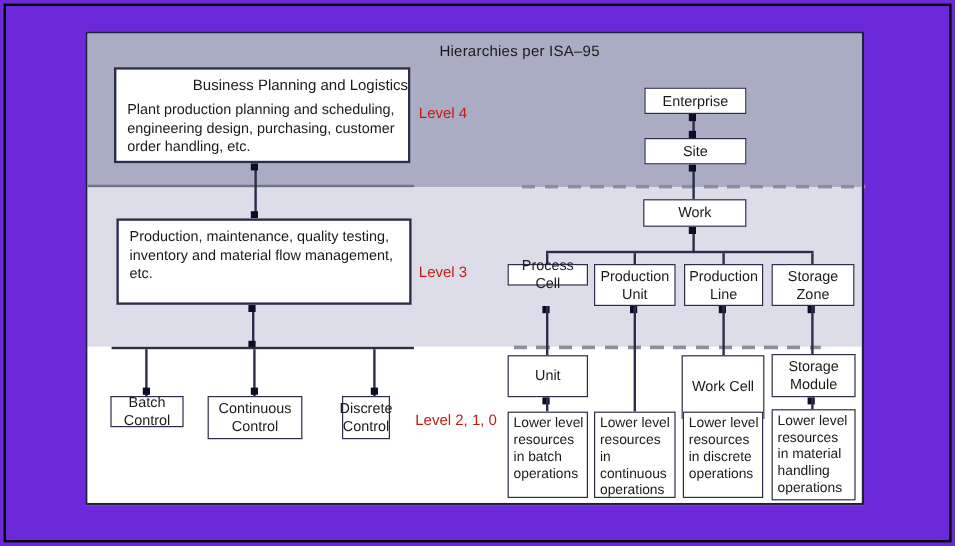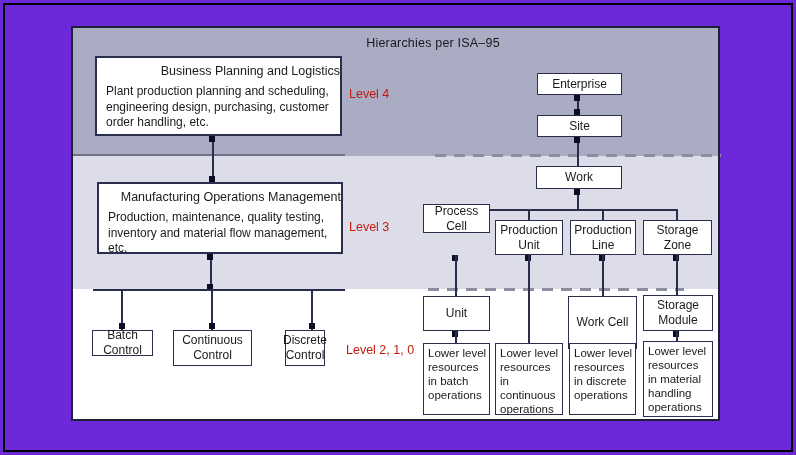--- a/index.html
+++ b/index.html
@@ -114,42 +114,41 @@
     <i class="vl" style="left:603px;top:303px;height:12px"></i>
 
     <div class="bigbox" style="left:22px;top:28px;width:247px;height:80px">
       <div class="bb-title">Business Planning and Logistics</div>
       <div class="bb-body">Plant production planning and scheduling,
 engineering design, purchasing, customer
 order handling, etc.</div>
     </div>
 
     <div class="bigbox" style="left:24px;top:154px;width:246px;height:72px">
-      <div class="bb-title">Manufacturing Operations Management</div>
       <div class="bb-body">Production, maintenance, quality testing,
 inventory and material flow management,
 etc.</div>
     </div>
 
     <div class="box" style="left:19px;top:302px;width:61px;height:26px">Batch
 Control</div>
     <div class="box" style="left:100px;top:302px;width:79px;height:36px">Continuous
 Control</div>
     <div class="box" style="left:212px;top:302px;width:40px;height:36px">Discrete
 Control</div>
 
     <div class="level-label" style="left:276px;top:59px">Level 4</div>
     <div class="level-label" style="left:276px;top:192px">Level 3</div>
     <div class="level-label" style="left:273px;top:315px">Level 2, 1, 0</div>
 
     <div class="box" style="left:464px;top:45px;width:85px;height:22px">Enterprise</div>
     <div class="box" style="left:464px;top:87px;width:85px;height:22px">Site</div>
     <div class="box" style="left:463px;top:138px;width:86px;height:23px">Work</div>
 
-    <div class="box" style="left:350px;top:176px;width:67px;height:29px">Process
+    <div class="box" style="left:350px;top:192px;width:67px;height:18px">Process
 Cell</div>
     <div class="box" style="left:422px;top:192px;width:68px;height:35px">Production
 Unit</div>
     <div class="box" style="left:497px;top:192px;width:66px;height:35px">Production
 Line</div>
     <div class="box" style="left:570px;top:192px;width:69px;height:35px">Storage
 Zone</div>
 
     <div class="box" style="left:350px;top:268px;width:67px;height:35px">Unit</div>
     <div class="box" style="left:495px;top:268px;width:69px;height:53px">Work Cell</div>

